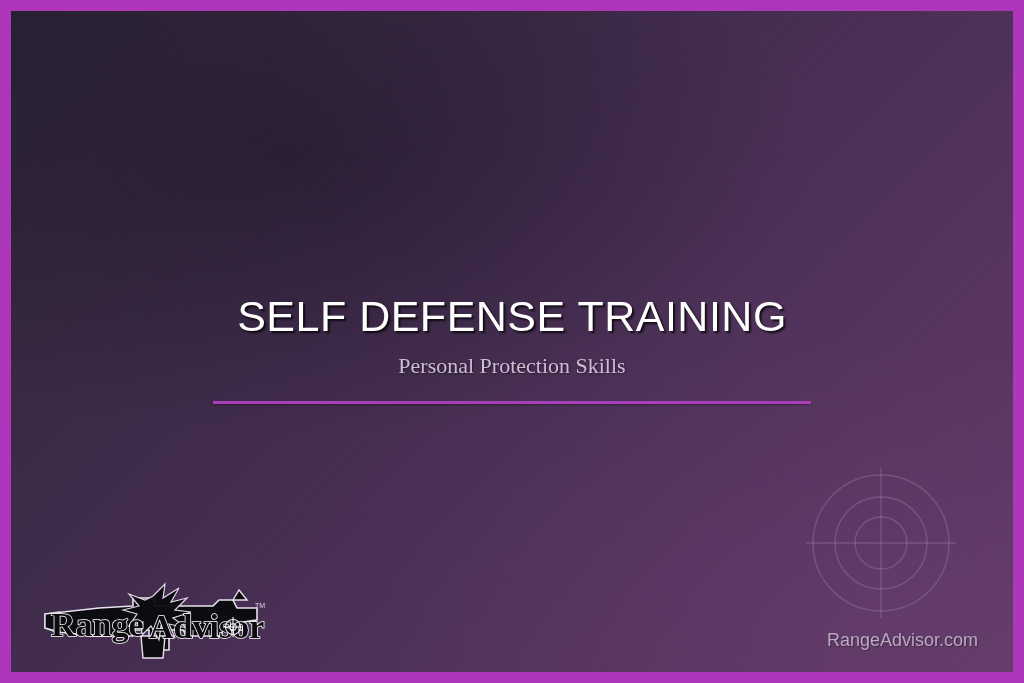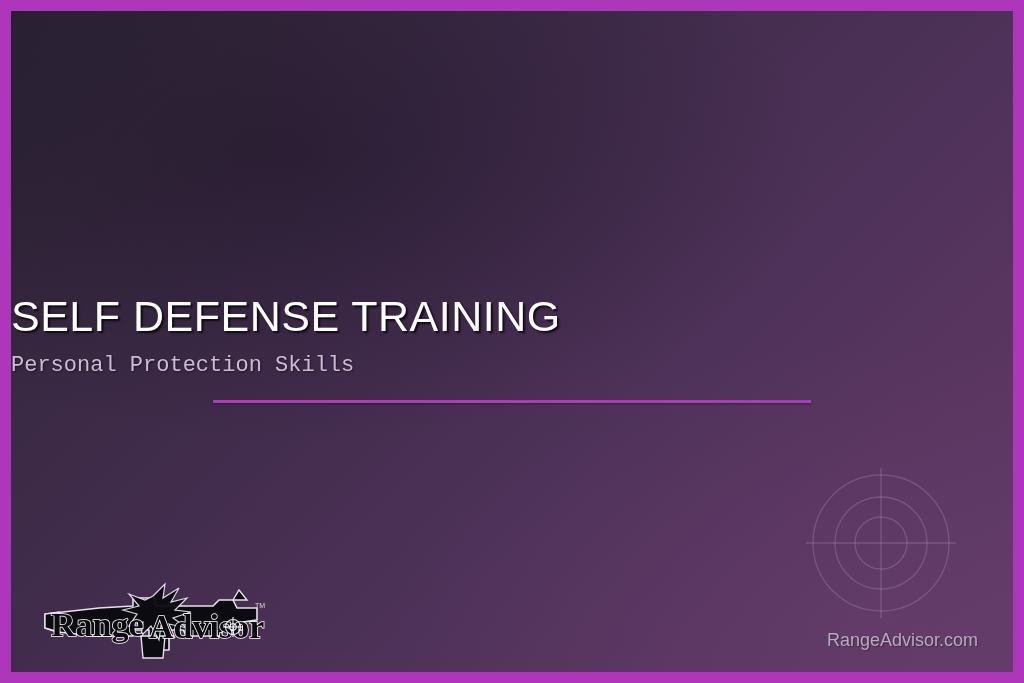--- a/index.html
+++ b/index.html
@@ -51,39 +51,39 @@
     pointer-events: none;
   }
   .target svg { display: block; }
 
   
   .title-block {
     position: absolute;
     left: 0;
     right: 0;
     top: 283px;
-    text-align: left;
+    text-align: center;
   }
   .slide-title {
     margin: 0;
     font-size: 43px;
     line-height: 1.04;
     font-weight: 400;
     letter-spacing: 0.5px;
     color: #ffffff;
     text-shadow: 2px 2px 2px rgba(0,0,0,0.75);
     font-family: "Liberation Sans", sans-serif;
   }
   .slide-subtitle {
     margin: 14px 0 0 0;
     font-size: 22px;
     font-weight: 400;
     color: #cdbcd4;
     text-shadow: 1px 1px 2px rgba(0,0,0,0.45);
-    font-family: Liberation Mono, monospace;
+    font-family: Liberation Serif, serif;
   }
   .divider {
     width: 598px;
     height: 3px;
     margin: 22px auto 0 auto;
     background: #a83fb8;
     box-shadow: 0 1px 2px rgba(0,0,0,0.35);
   }
 
   

